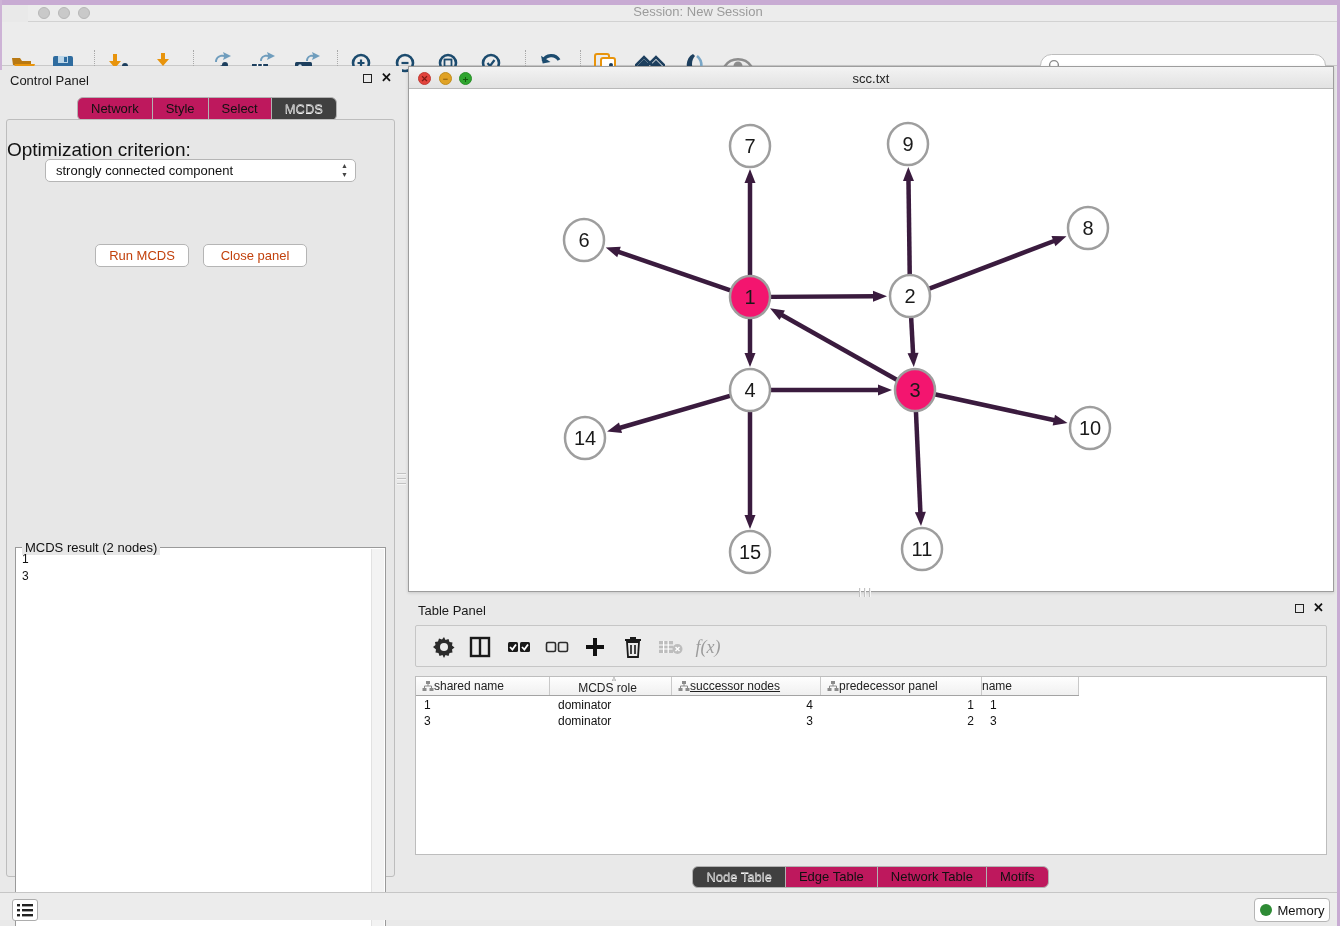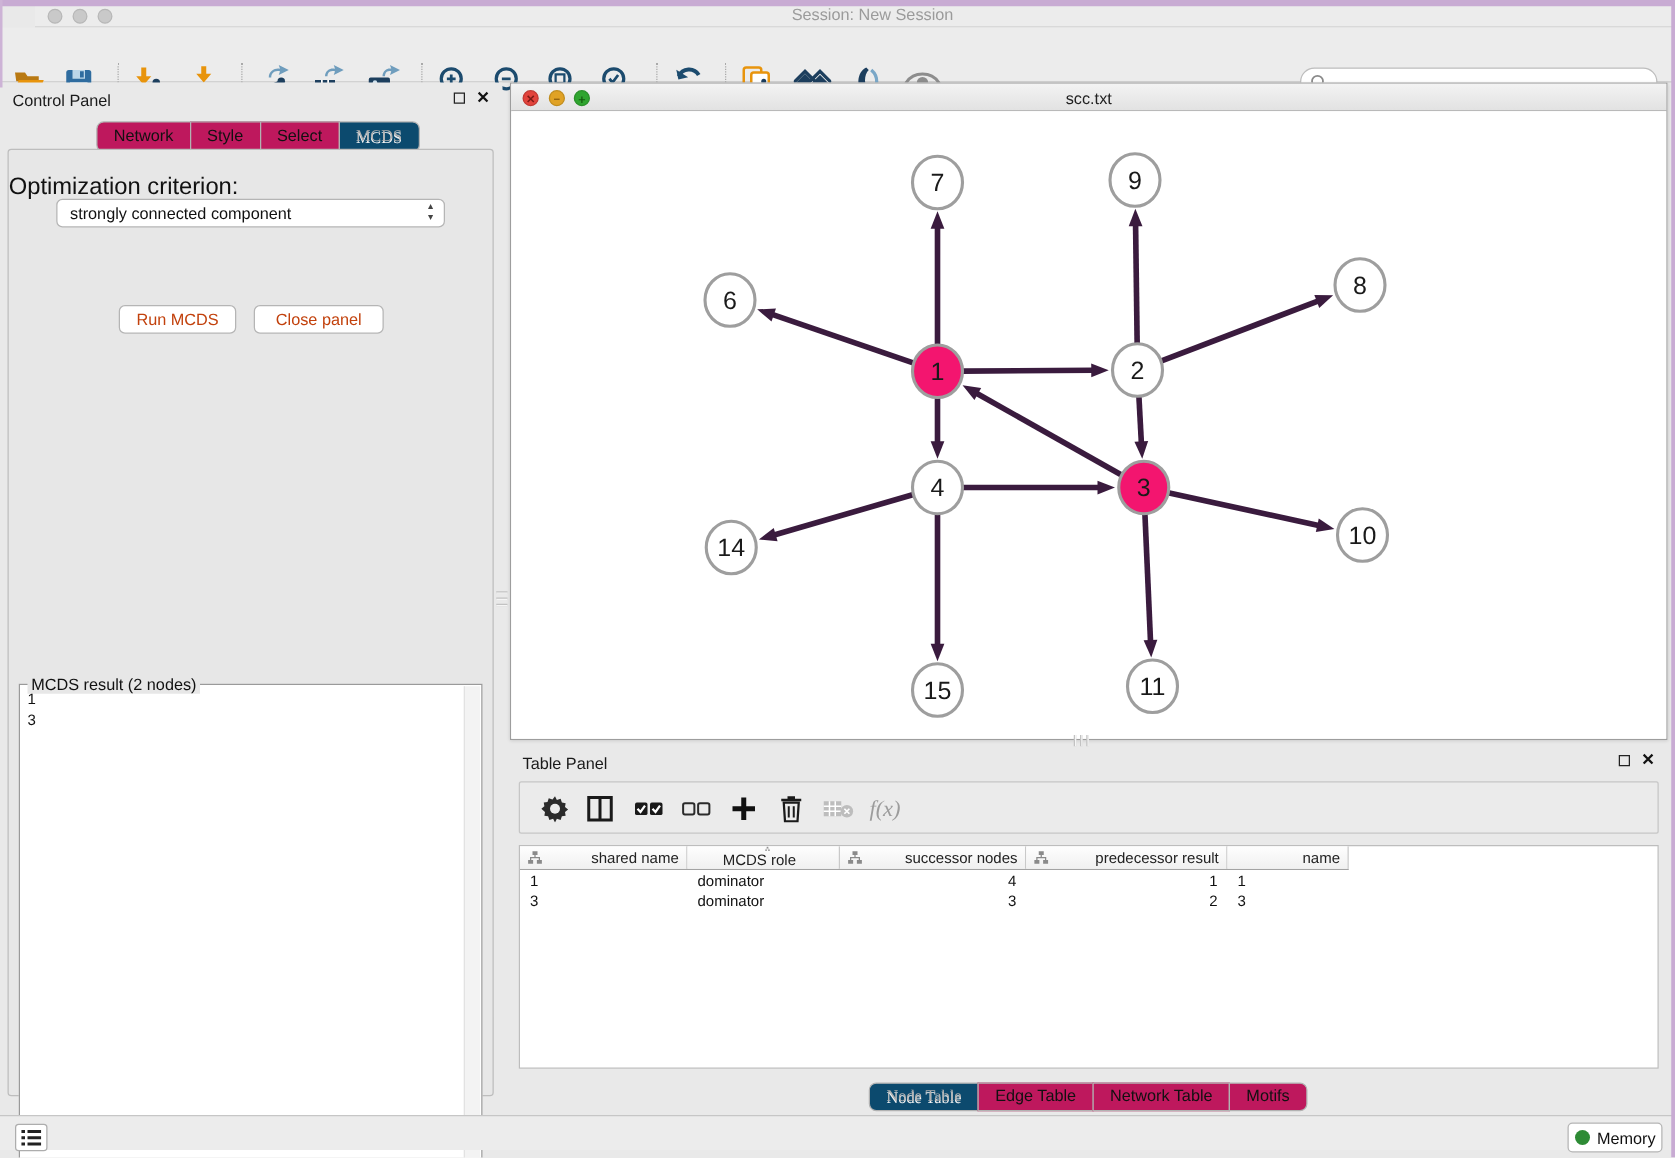--- a/index.html
+++ b/index.html
@@ -30,21 +30,21 @@
   
   .control-panel { position:absolute; left:0; top:66px; width:402px; height:824px; background:#e9e9e9;}
   .panel-header { position:absolute; left:10px; top:7px; font-size:13px; color:#1a1a1a; }
   .panel-btns { position:absolute; right:10px; top:7px; display:flex; gap:9px; align-items:center;}
   .float-box { width:9px; height:9px; border:1.5px solid #222; display:inline-block; }
   .close-x { font-size:13px; font-weight:bold; color:#111; line-height:10px;}
   .cp-tabs { position:absolute; left:78px; top:31px; display:flex; }
   .tab { border:1px solid #b2b2b2; background:#be185d; color:#111; font-size:13px; padding:3px 13px 4px; margin-left:-1px; white-space:nowrap;}
   .tab:first-child { border-radius:6px 0 0 6px; }
   .tab:last-child { border-radius:0 6px 6px 0; }
-  .tab.selected { background:#0c4a6e; color:#b0b0b0; text-shadow:0 1px 0 #f3f3f3;font-family:Liberation Serif, serif;}
+  .tab.selected { background:#404040; color:#b0b0b0; text-shadow:0 1px 0 #f3f3f3;}
   .cp-inner { position:absolute; left:6px; top:53px; width:389px; height:758px; border:1px solid #bdbdbd; border-radius:3px; background:#e7e7e7;}
   .opt-label { position:absolute; top:19px; width:100%; font-size:19px; color:#111;}
   .dropdown { position:absolute; left:38px; top:39px; width:311px; height:23px; background:#fff; border:1px solid #b5b5b5; border-radius:5px; display:flex; align-items:center; font-size:13px; padding-left:10px; color:#111;}
   .dd-arrows { position:absolute; right:7px; top:1px; display:flex; flex-direction:column; line-height:9px; font-size:7px; color:#444;}
   .btn { position:absolute; height:23px; background:#fff; border:1px solid #b5b5b5; border-radius:5px; font-size:13px; color:#c2410c; display:flex; align-items:center; justify-content:center; }
   .mcds-box { position:absolute; left:8px; top:427px; width:371px; height:382px; border:1px solid #9a9a9a; background:#fff;}
   .mcds-legend { position:absolute; left:6px; top:-8px; background:#e7e7e7; font-size:13px; color:#111; padding:0 3px;}
   .mcds-text { position:absolute; left:2px; top:3px; right:16px; bottom:2px; font-size:12px; color:#111; line-height:17px; padding-left:4px;}
   .mcds-scroll { position:absolute; right:1px; top:1px; width:13px; bottom:1px; background:#f3f3f3; border-left:1px solid #e2e2e2;}
 
@@ -65,21 +65,21 @@
   .net-canvas { position:absolute; left:0; top:22px; width:924px; height:502px; background:#fff;}
 
   
   .table-panel { position:absolute; left:408px; top:596px; width:926px; height:294px; background:#e9e9e9;}
   .tp-toolbar { position:absolute; left:7px; top:29px; width:912px; height:42px; background:#ebebeb; border:1px solid #c6c6c6; border-radius:2px;}
   .tp-icon { position:absolute; top:6px; width:30px; height:30px; display:flex; align-items:center; justify-content:center;}
   .fx { font-family:"Liberation Serif", serif; font-style:italic; font-size:18px; color:#9c9c9c;}
   .tp-table { position:absolute; left:7px; top:80px; width:912px; height:179px; background:#fff; border:1px solid #bdbdbd; overflow:hidden;}
   .thead { position:absolute; left:0; top:0; height:19px; display:flex; border-bottom:1px solid #a3a3a3; }
   .th { display:flex; align-items:center; background:linear-gradient(#fefefe,#f0f0f0); border-right:1px solid #c9c9c9; font-size:12px; color:#222; position:relative;}
-  .th .th-label { flex:1; text-align:right; padding-right:6px;}
+  .th .th-label { flex:1; text-align:left; padding-right:6px;}
   .th .h-icon { margin-left:6px; }
   .trow { position:absolute; left:0; height:16px; display:flex; font-size:12px; color:#111;}
   .td { overflow:hidden; white-space:nowrap; padding:1px 8px 0 8px;}
   .tp-tabs { position:absolute; top:270px; left:0; width:100%; display:flex; justify-content:center;}
   .tp-tabs .tab { padding:2px 13px 3px; }
 
   
   .statusbar { position:absolute; left:0; top:892px; width:1340px; height:28px; background:#ececec; border-top:1px solid #c6c6c6;}
   .list-btn { position:absolute; left:12px; top:6px; width:26px; height:22px; background:#fff; border:1px solid #adadad; border-radius:3px; display:flex; align-items:center; justify-content:center;}
   .mem-btn { position:absolute; right:10px; top:5px; width:76px; height:24px; background:#fff; border:1px solid #b5b5b5; border-radius:4px; display:flex; align-items:center; justify-content:center; gap:6px; font-size:13px; color:#111;}
@@ -428,41 +428,41 @@
           <svg class="h-icon" width="12" height="12" viewBox="0 0 12 12">
             <g fill="#8a8a8a">
               <rect x="4" y="1" width="4" height="3"></rect>
               <rect x="0.5" y="8" width="4" height="3"></rect>
               <rect x="7.5" y="8" width="4" height="3"></rect>
             </g>
             <path d="M6 4v2M2.5 8V6h7v2" stroke="#8a8a8a" fill="none"></path>
           </svg>
           <span class="th-label">MCDS role</span>
         </div>
-        <div class="th" style="width: 149px;">
+        <div class="th" style="width: 149px; text-decoration: underline;">
           <svg class="h-icon" width="12" height="12" viewBox="0 0 12 12">
             <g fill="#8a8a8a">
               <rect x="4" y="1" width="4" height="3"></rect>
               <rect x="0.5" y="8" width="4" height="3"></rect>
               <rect x="7.5" y="8" width="4" height="3"></rect>
             </g>
             <path d="M6 4v2M2.5 8V6h7v2" stroke="#8a8a8a" fill="none"></path>
           </svg>
           <span class="th-label">successor nodes</span>
         </div>
         <div class="th" style="width: 161px;">
           <svg class="h-icon" width="12" height="12" viewBox="0 0 12 12">
             <g fill="#8a8a8a">
               <rect x="4" y="1" width="4" height="3"></rect>
               <rect x="0.5" y="8" width="4" height="3"></rect>
               <rect x="7.5" y="8" width="4" height="3"></rect>
             </g>
             <path d="M6 4v2M2.5 8V6h7v2" stroke="#8a8a8a" fill="none"></path>
           </svg>
-          <span class="th-label">predecessor result</span>
+          <span class="th-label">predecessor panel</span>
         </div>
         <div class="th" style="width: 97px;">
           <span class="th-label">name</span>
         </div>
       </div>
     <div id="table-body">
         <div class="trow" style="top: 20px;">
           <div class="td" style="width: 134px; text-align: left;">1</div>
           <div class="td" style="width: 122px; text-align: left;">dominator</div>
           <div class="td" style="width: 149px; text-align: right;">4</div>

